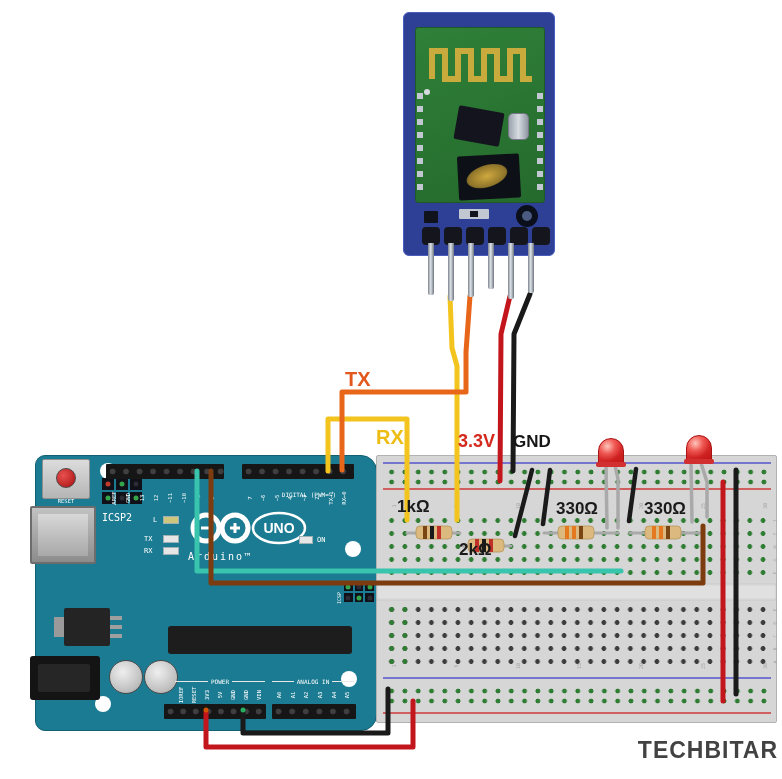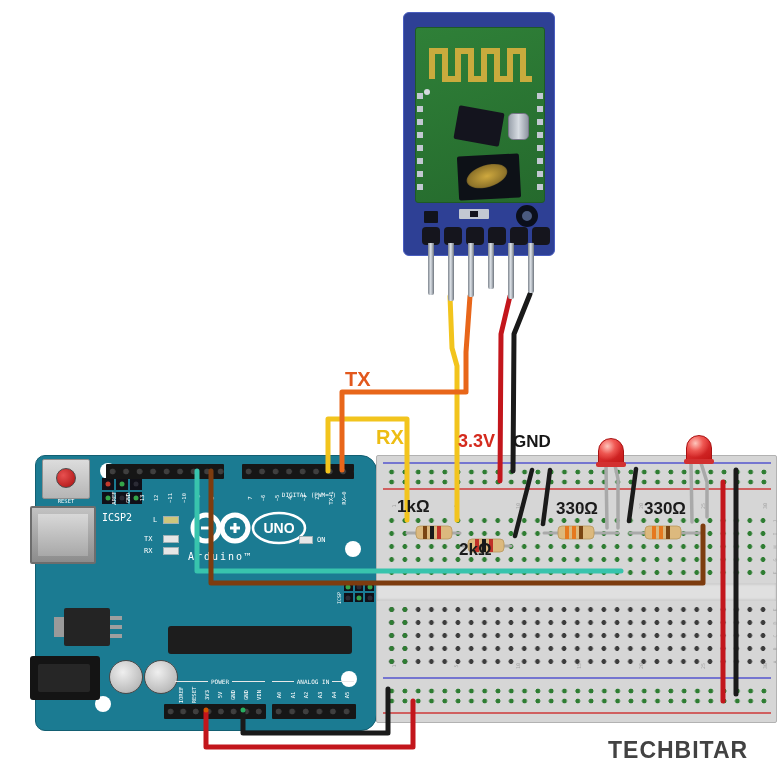--- a/index.html
+++ b/index.html
@@ -83,21 +83,21 @@
   
   .led{position:absolute;width:26px;height:28px;z-index:11;border:1px solid #a81212;box-sizing:border-box;
     border-radius:13px 13px 3px 3px;
     background:radial-gradient(circle at 35% 28%,rgba(255,205,195,.95) 0,rgba(255,120,110,.55) 32%,rgba(224,37,37,0) 58%),
                linear-gradient(150deg,#ef4444,#c01414);}
   .led::after{content:"";position:absolute;left:-3px;right:-3px;bottom:-2px;height:5px;background:#d23030;border-radius:2px;}
 
   
   .wlabel{position:absolute;font-weight:bold;z-index:20;}
   .rlabel{position:absolute;font-weight:600;font-size:17px;color:#1a1a1a;z-index:20;}
-  .watermark{position:absolute;left:608px;top:737px;width:170px;text-align:left;
+  .watermark{position:absolute;left:608px;top:737px;width:170px;text-align:right;
     font-size:23px;font-weight:bold;color:#424242;letter-spacing:1px;z-index:20;}
 
   .wires{position:absolute;left:0;top:0;z-index:10;pointer-events:none;}
 </style>
 </head>
 <body>
 
 <div class="stage">
 
   <div class="arduino">

